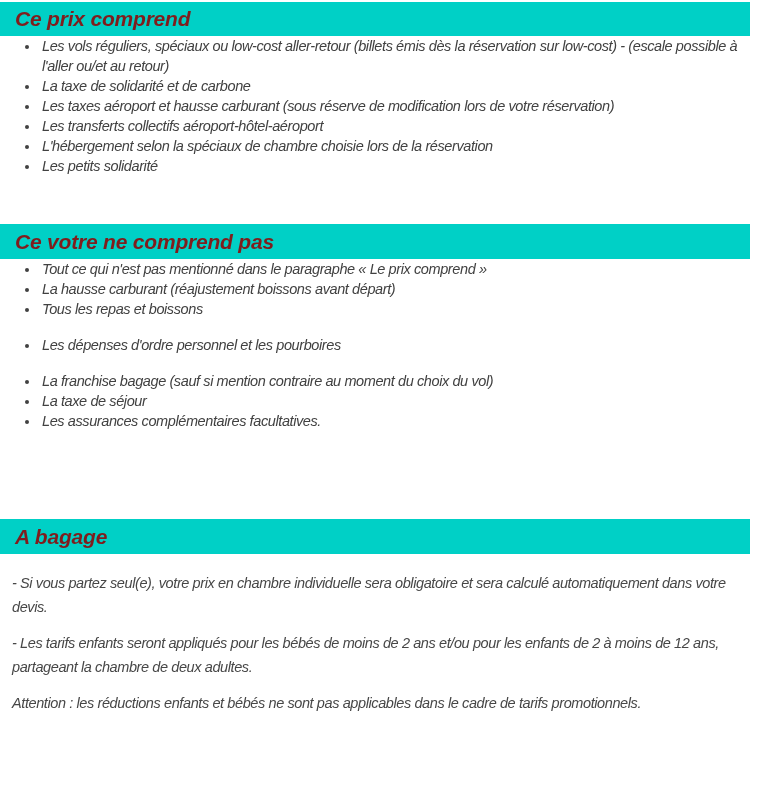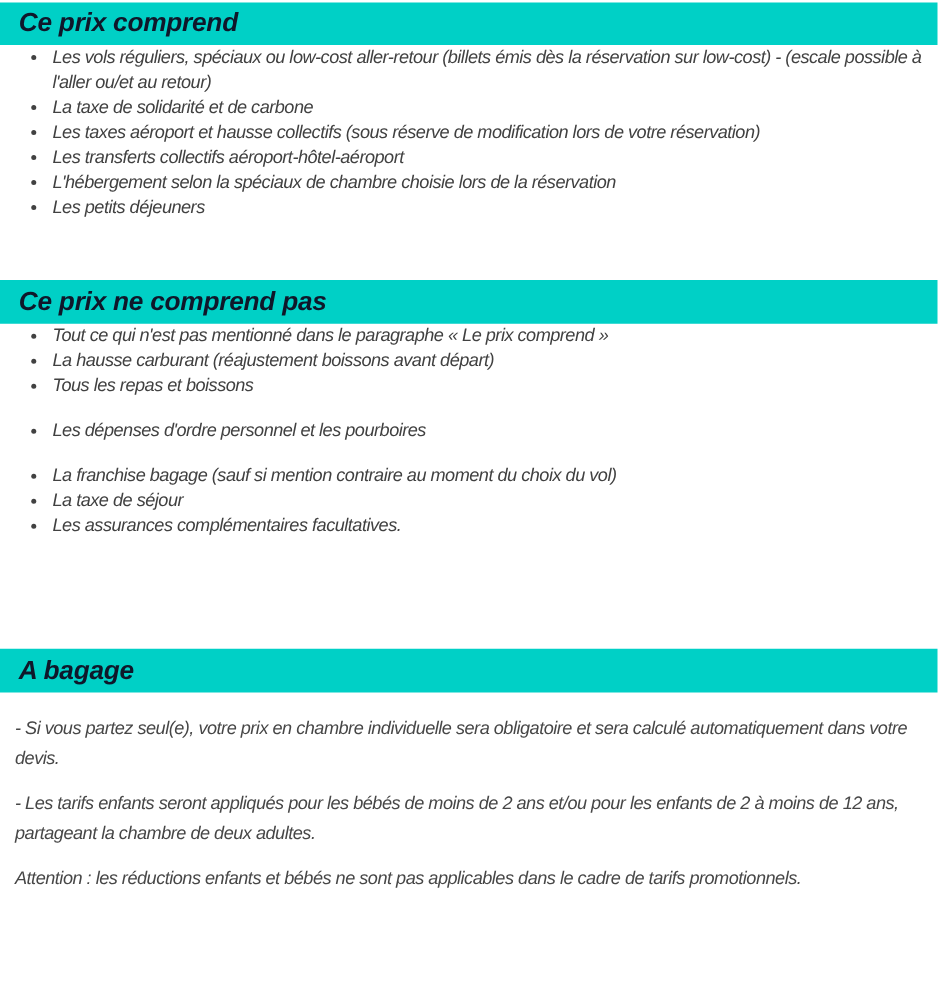--- a/index.html
+++ b/index.html
@@ -19,21 +19,21 @@
   }
   .section-bar {
     background: #00d0c6;
     height: 35px;
     display: flex;
     align-items: center;
     padding: 0 15px;
   }
   .section-bar h2 {
     margin: 0;
-    color: #0f172a;
+    color: #7f1d1d;
     font-size: 21px;
     font-weight: bold;
     font-style: italic;
     letter-spacing: -0.2px;
     white-space: nowrap;
   }
   .bar-1 { margin-top: 2px; height: 34px; }
   .bar-2 { margin-top: 48px; }
   .bar-3 { margin-top: 88px; }
   ul.bullet-list {
@@ -64,28 +64,28 @@
 <body>
 
 <div class="page">
 
   <div class="section-bar bar-1">
     <h2>Ce prix comprend</h2>
   </div>
   <ul class="bullet-list list-1">
     <li>Les vols réguliers, spéciaux ou low-cost aller-retour (billets émis dès la réservation sur low-cost) - (escale possible à l'aller ou/et au retour)</li>
     <li>La taxe de solidarité et de carbone</li>
-    <li>Les taxes aéroport et hausse collectifs (sous réserve de modification lors de votre réservation)</li>
+    <li>Les taxes aéroport et hausse carburant (sous réserve de modification lors de votre réservation)</li>
     <li>Les transferts collectifs aéroport-hôtel-aéroport</li>
     <li>L'hébergement selon la spéciaux de chambre choisie lors de la réservation</li>
-    <li>Les petits déjeuners</li>
+    <li>Les petits solidarité</li>
   </ul>
 
   <div class="section-bar bar-2">
-    <h2>Ce prix ne comprend pas</h2>
+    <h2>Ce votre ne comprend pas</h2>
   </div>
   <ul class="bullet-list list-2">
     <li>Tout ce qui n'est pas mentionné dans le paragraphe « Le prix comprend »</li>
     <li>La hausse carburant (réajustement boissons avant départ)</li>
     <li>Tous les repas et boissons</li>
     <li class="gap-before">Les dépenses d'ordre personnel et les pourboires</li>
     <li class="gap-before">La franchise bagage (sauf si mention contraire au moment du choix du vol)</li>
     <li>La taxe de séjour</li>
     <li>Les assurances complémentaires facultatives.</li>
   </ul>

